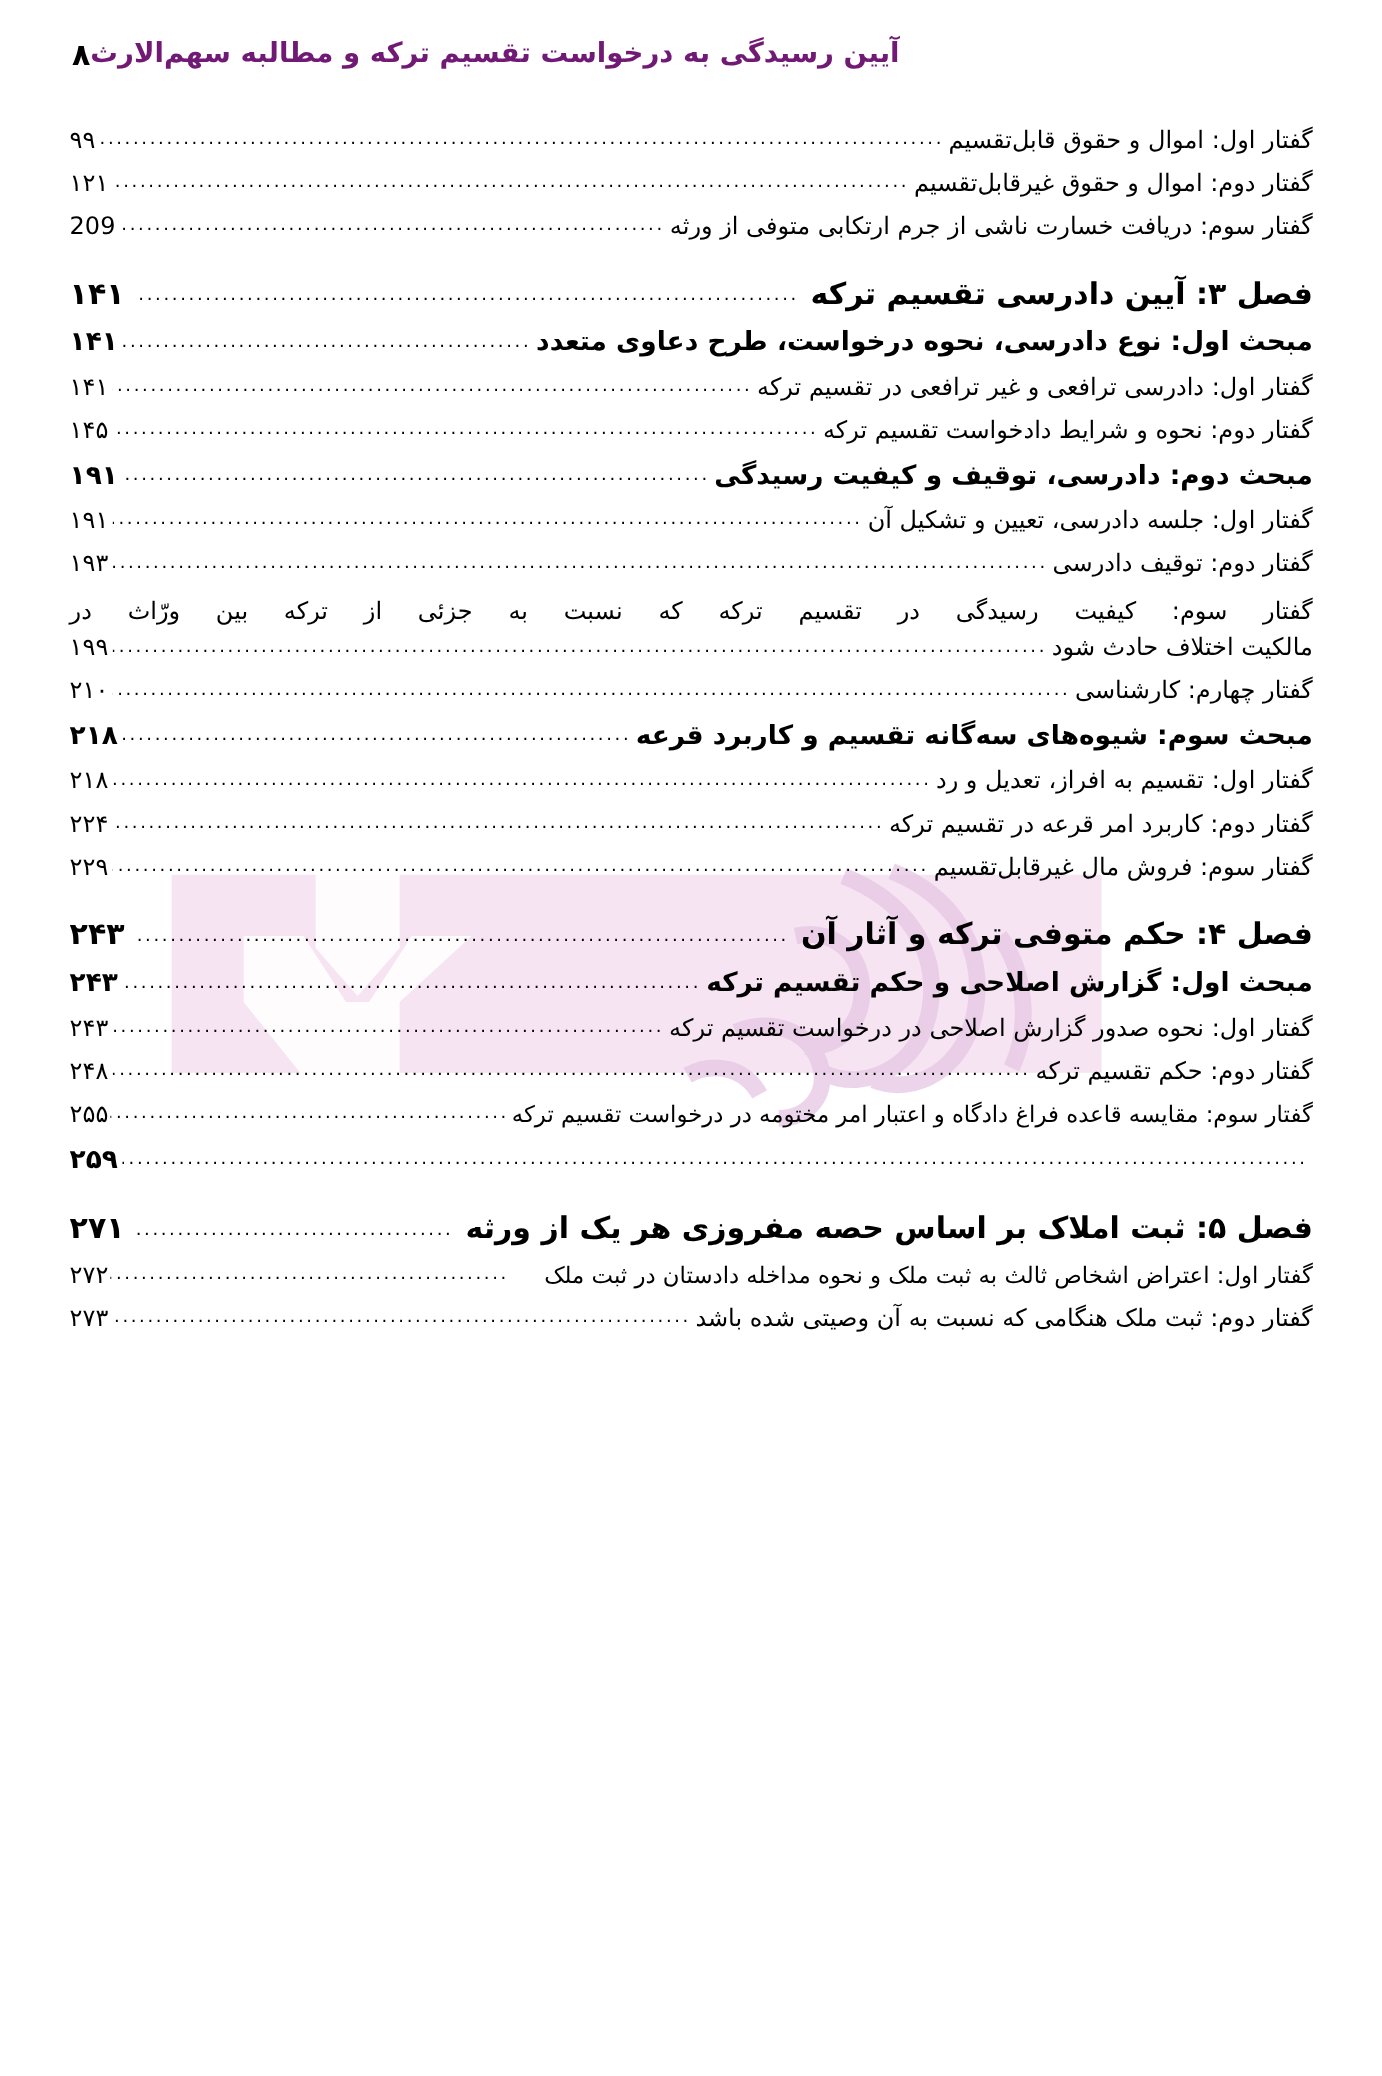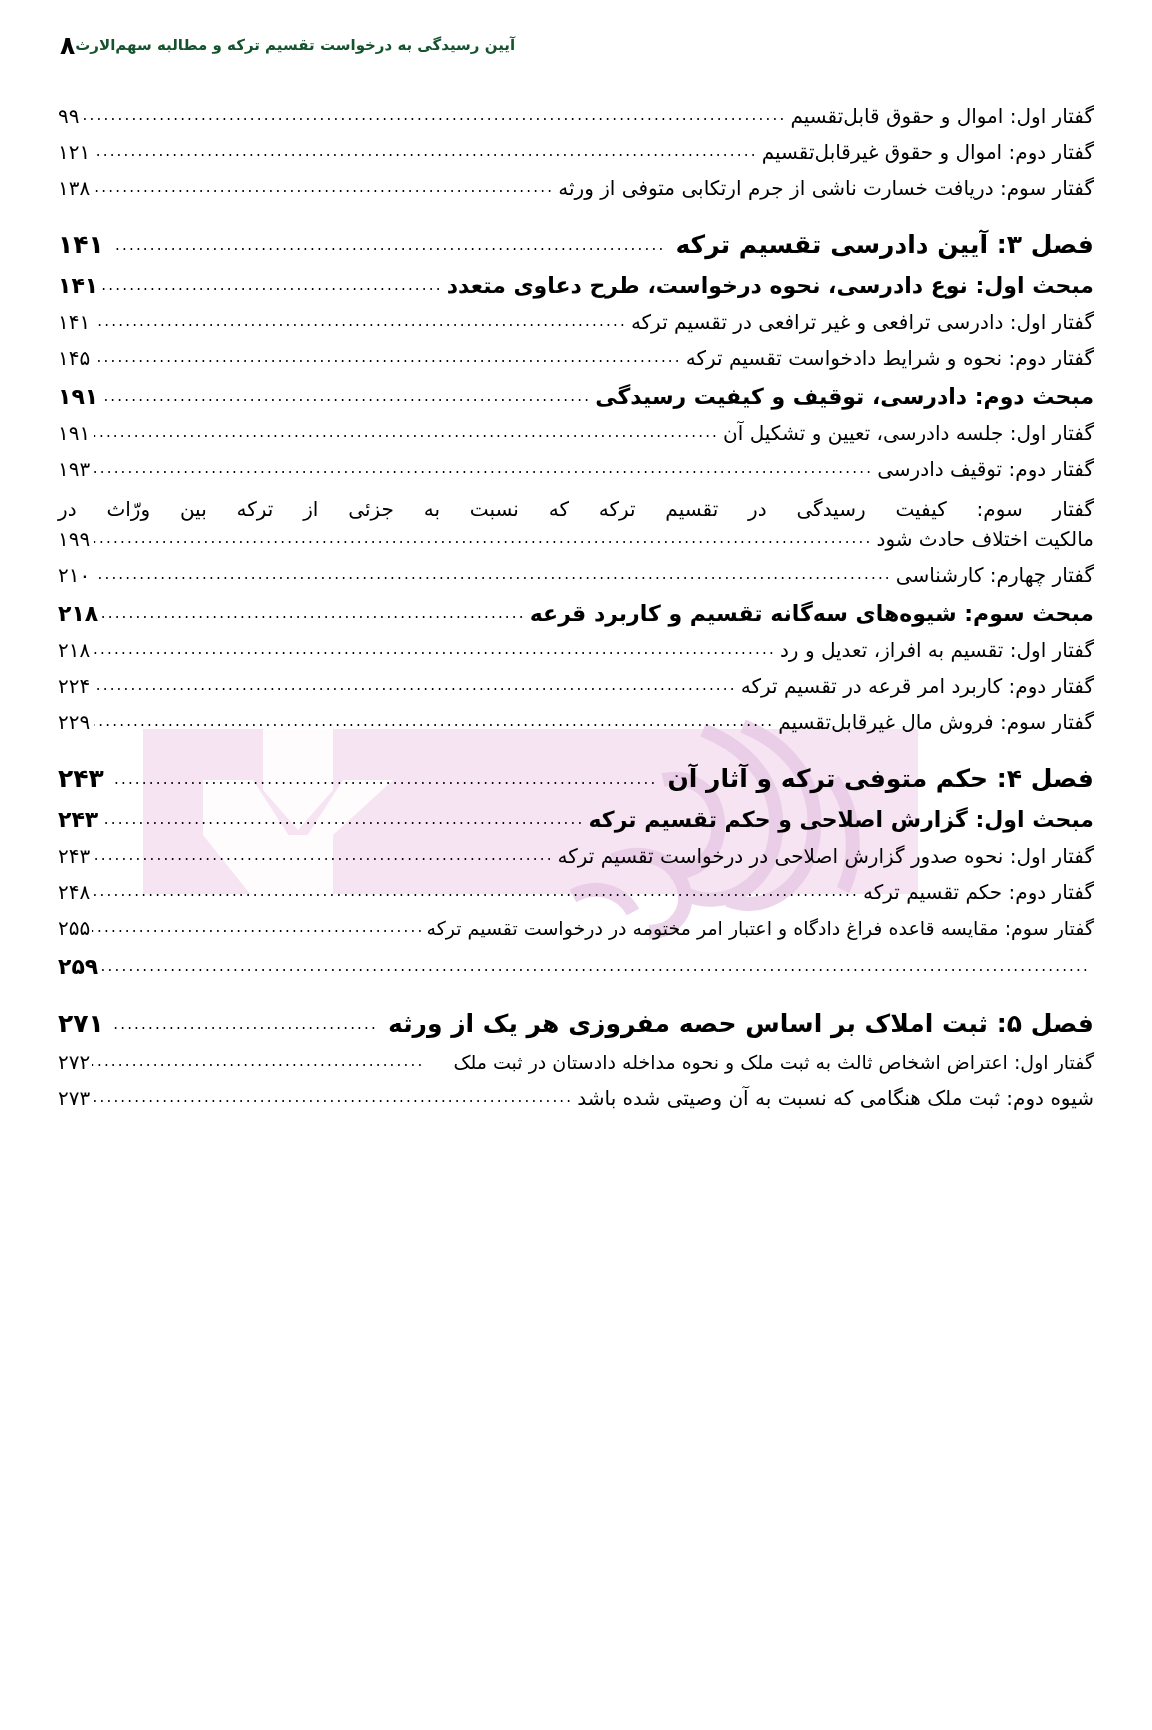--- a/index.html
+++ b/index.html
@@ -33,23 +33,23 @@
   }
   .folio {
     font-size: 25px;
     font-weight: 700;
     color: #000;
     line-height: 1;
     margin-left: 60px;
     letter-spacing: 0;
   }
   .head-title {
-    font-size: 15px;
+    font-size: 23px;
     font-weight: 700;
-    color: #14532d;
+    color: #701a75;
     white-space: nowrap;
     line-height: 1;
   }
 
   
   .watermark {
     position: absolute;
     left: 143px;
     top: 729px;
     width: 775px;
@@ -192,21 +192,21 @@
         <span class="label">گفتار دوم: اموال و حقوق غیرقابل‌تقسیم</span>
         <span class="leader"></span>
         <span class="pg">۱۲۱</span>
       </div>
     </div>
 
     <div class="toc-entry lvl-sub">
       <div class="row">
         <span class="label">گفتار سوم: دریافت خسارت ناشی از جرم ارتکابی متوفی از ورثه</span>
         <span class="leader"></span>
-        <span class="pg">۱۳۸</span>
+        <span class="pg">209</span>
       </div>
     </div>
 
     <div class="toc-entry lvl-chapter">
       <div class="row">
         <span class="label">فصل ۳: آیین دادرسی تقسیم ترکه</span>
         <span class="leader"></span>
         <span class="pg">۱۴۱</span>
       </div>
     </div>
@@ -366,21 +366,21 @@
     <div class="toc-entry lvl-sub">
       <div class="row">
         <span class="label" style="font-size:19px;margin-left:27px;">گفتار اول: اعتراض اشخاص ثالث به ثبت ملک و نحوه مداخله دادستان در ثبت ملک</span>
         <span class="leader" style="margin:0 2px;"></span>
         <span class="pg">۲۷۲</span>
       </div>
     </div>
 
     <div class="toc-entry lvl-sub">
       <div class="row">
-        <span class="label">شیوه دوم: ثبت ملک هنگامی که نسبت به آن وصیتی شده باشد</span>
+        <span class="label">گفتار دوم: ثبت ملک هنگامی که نسبت به آن وصیتی شده باشد</span>
         <span class="leader"></span>
         <span class="pg">۲۷۳</span>
       </div>
     </div>
 
   </div>
 
 </div>
 
 </body></html>

